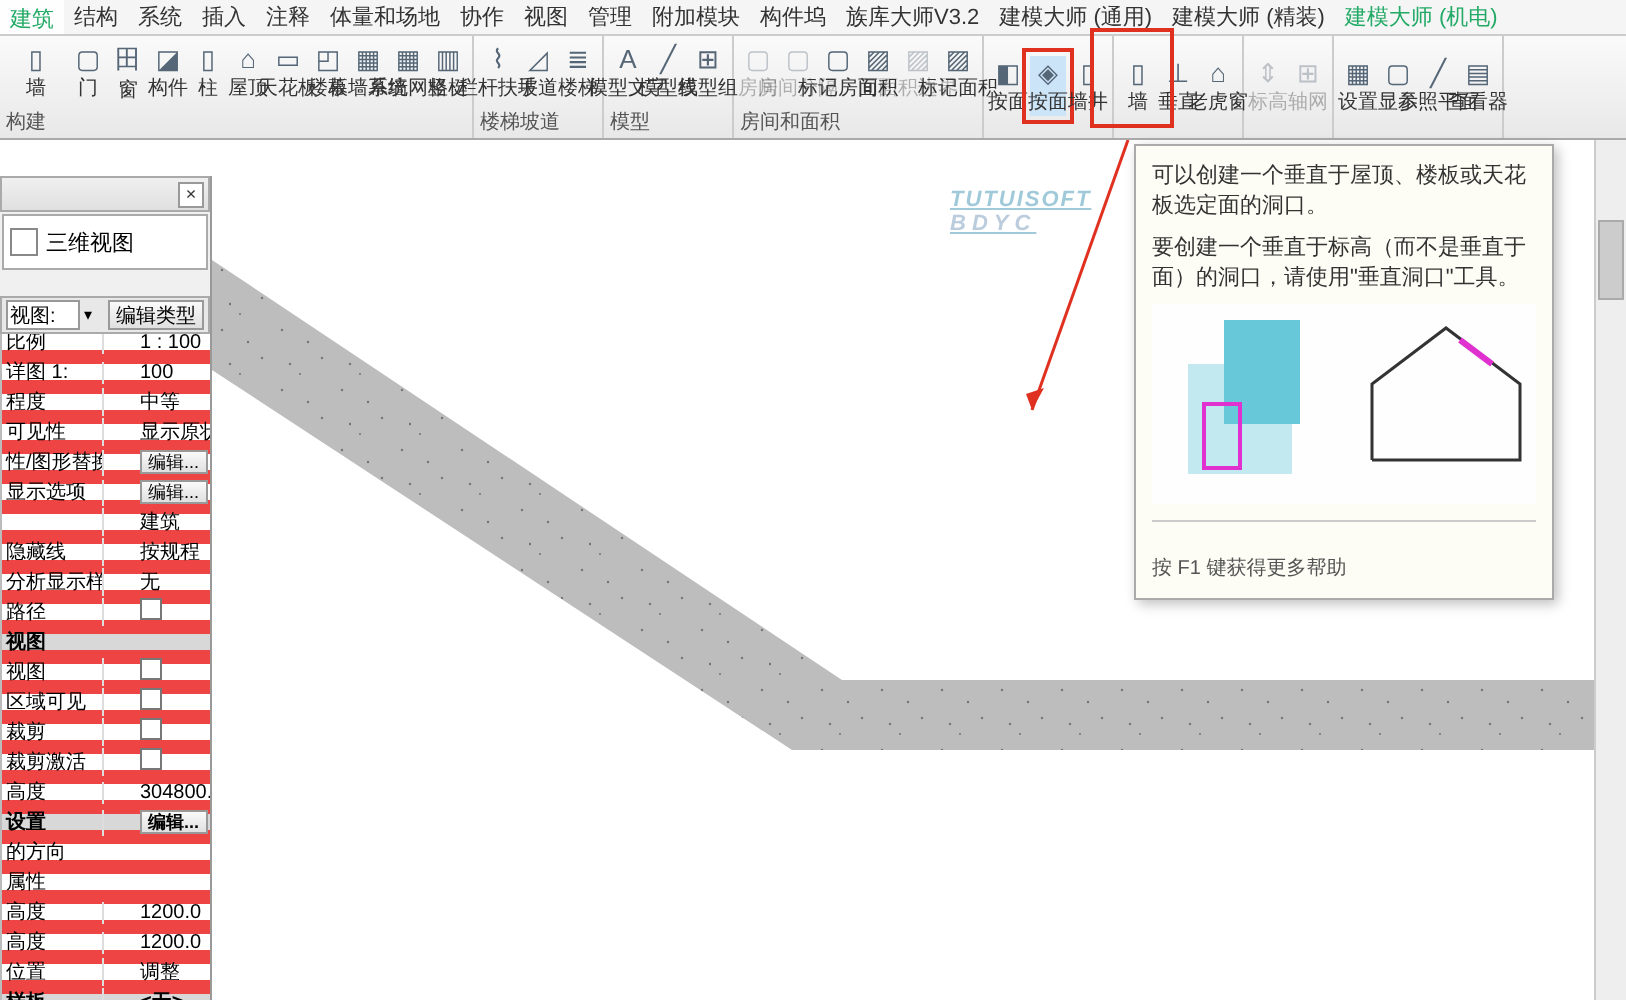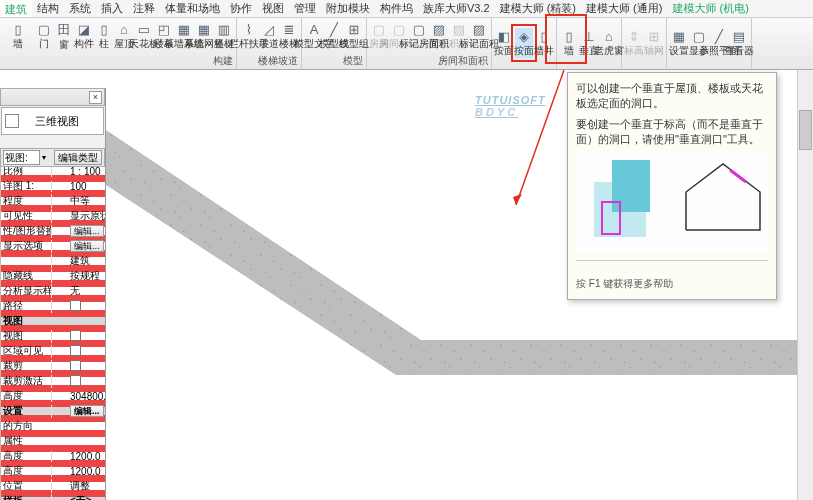--- a/index.html
+++ b/index.html
@@ -8,35 +8,35 @@
   
   .tabstrip { height: 18px; background: #f5f5f5; display: flex; align-items: center; white-space: nowrap; overflow: hidden; border-bottom: 1px solid #ccc; }
   .tabstrip .tab { padding: 2px 5px; color: #333; cursor: default; }
   .tabstrip .tab.active { background: #fefefe; border-top: 1px solid #9ac; color: #2a6; }
   .tabstrip .tab.hover { color: #2a6; }
 
   
   .ribbon { height: 52px; background: linear-gradient(#fafafa, #e8e8e8); border-bottom: 1px solid #aaa; display: flex; align-items: stretch; }
   .ribbon-group { display: flex; flex-direction: column; border-right: 1px solid #ccc; padding: 1px 3px; }
   .ribbon-row { display: flex; align-items: center; gap: 2px; flex: 1; }
-  .ribbon-label { text-align: right; font-size: 10px; color: #555; padding: 1px 0 0 0; }
+  .ribbon-label { text-align: left; font-size: 10px; color: #555; padding: 1px 0 0 0; }
   .rbtn { width: 18px; height: 30px; display: flex; flex-direction: column; align-items: center; justify-content: space-between; padding: 1px 0; }
   .rbtn .ico { width: 16px; height: 16px; display: flex; align-items: center; justify-content: center; font-size: 13px; color: #567; }
   .rbtn .lbl { font-size: 10px; color: #333; white-space: nowrap; }
   .rbtn.wide { width: 30px; }
   .rbtn.disabled { opacity: .35; }
   .rbtn.highlighted { outline: 2px solid #e03020; outline-offset: 2px; background: #cce4f7; }
 
   .highlight-box { position: absolute; left: 545px; top: 14px; width: 42px; height: 50px; border: 2px solid #e03020; z-index: 15; pointer-events: none; }
 
   
   .leftdock { position: absolute; left: 0; top: 88px; width: 106px; bottom: 0; background: #f0f0f0; border-right: 1px solid #999; display: flex; flex-direction: column; overflow: hidden; }
   .panel-title { height: 18px; background: linear-gradient(#f0f0f0,#e0e0e0); border: 1px solid #aaa; display: flex; align-items: center; justify-content: space-between; padding: 0 2px; font-size: 10px; color: #333; }
   .panel-title .x { width: 13px; height: 13px; border: 1px solid #999; display: flex; align-items: center; justify-content: center; font-size: 9px; background: #fff; }
-  .browser { height: 28px; border: 1px solid #aaa; margin: 1px; background: #fff; display: flex; align-items: center; padding: 0 3px; gap: 12px; }
+  .browser { height: 28px; border: 1px solid #aaa; margin: 1px; background: #fff; display: flex; align-items: center; padding: 0 3px; }
   .browser .cube { width: 14px; height: 14px; background: #fff; border: 1px solid #888; margin-right: 4px; }
 
   .prop-header { display: flex; align-items: center; padding: 1px 2px; gap: 2px; background: #e8e8e8; border: 1px solid #aaa; }
   .prop-header select, .prop-header .fld { font-size: 10px; height: 15px; border: 1px solid #999; background: #fff; padding: 0 1px; }
   .prop-header .btn { font-size: 10px; height: 15px; border: 1px solid #999; background: linear-gradient(#fafafa,#e0e0e0); padding: 0 3px; }
 
   .props { flex: 1; overflow: hidden; background: #fff; border-left: 1px solid #bbb; }
   .props .row { display: flex; height: 15px; border-bottom: 7px solid #ef4444; align-items: center; }
   .props .row.section { background: #d8d8d8; font-weight: bold; }
   .props .row .k { width: 50px; padding-left: 2px; overflow: hidden; white-space: nowrap; font-size: 10px; }
@@ -69,22 +69,22 @@
     <span class="tab">系统</span>
     <span class="tab">插入</span>
     <span class="tab">注释</span>
     <span class="tab">体量和场地</span>
     <span class="tab">协作</span>
     <span class="tab">视图</span>
     <span class="tab">管理</span>
     <span class="tab">附加模块</span>
     <span class="tab">构件坞</span>
     <span class="tab">族库大师V3.2</span>
+    <span class="tab">建模大师 (通用)</span>
     <span class="tab">建模大师 (精装)</span>
-    <span class="tab">建模大师 (通用)</span>
     <span class="tab hover">建模大师 (机电)</span>
   </div>
 
 <div class="ribbon">
 <div class="ribbon-group">
       <div class="ribbon-row">
         <div class="rbtn wide">
           <div class="ico">▯</div>
           <div class="lbl">墙</div>
         </div>

